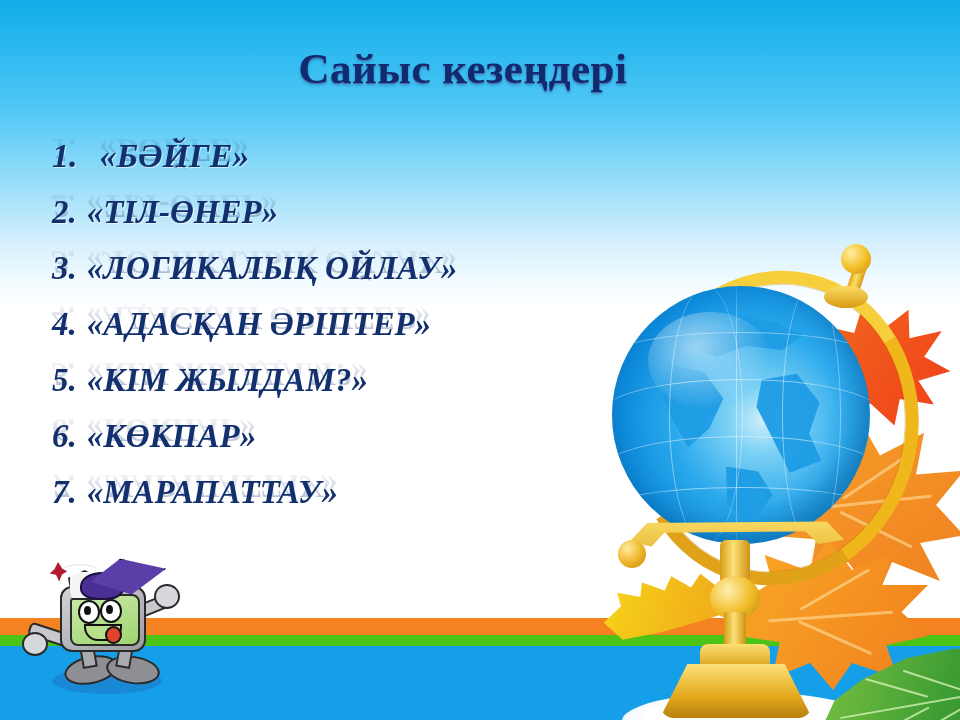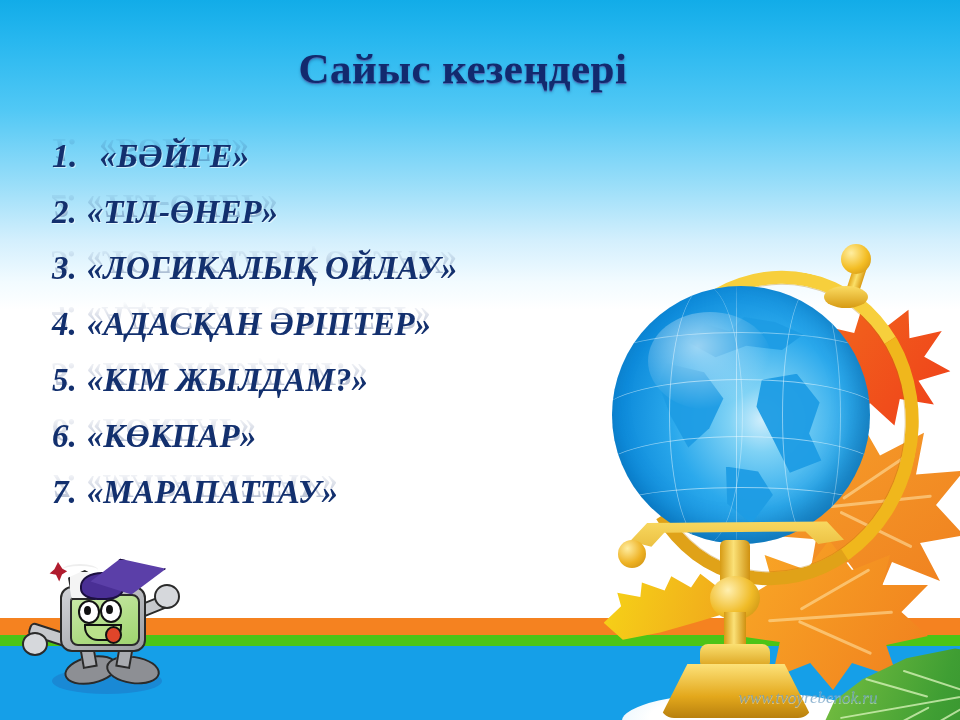--- a/index.html
+++ b/index.html
@@ -337,21 +337,20 @@
     <div class="base"></div>
 
     <div class="greenleaf">
       <div class="gl-vein" style="left:10%;top:50%;width:78%;transform:rotate(-4deg);"></div>
       <div class="gl-vein" style="left:24%;top:34%;width:34%;transform:rotate(22deg);"></div>
       <div class="gl-vein" style="left:44%;top:30%;width:32%;transform:rotate(24deg);"></div>
       <div class="gl-vein" style="left:24%;top:64%;width:34%;transform:rotate(-22deg);"></div>
       <div class="gl-vein" style="left:46%;top:66%;width:32%;transform:rotate(-24deg);"></div>
     </div>
 
-    <div class="watermark">www.tvoyrebenok.ru</div>
   </div>
 
   <div class="toon">
     <div class="t-shadow"></div>
     <div class="t-foot1"></div>
     <div class="t-foot2"></div>
     <div class="t-leg1"></div>
     <div class="t-leg2"></div>
     <div class="t-arm1"></div>
     <div class="t-hand1"></div>

